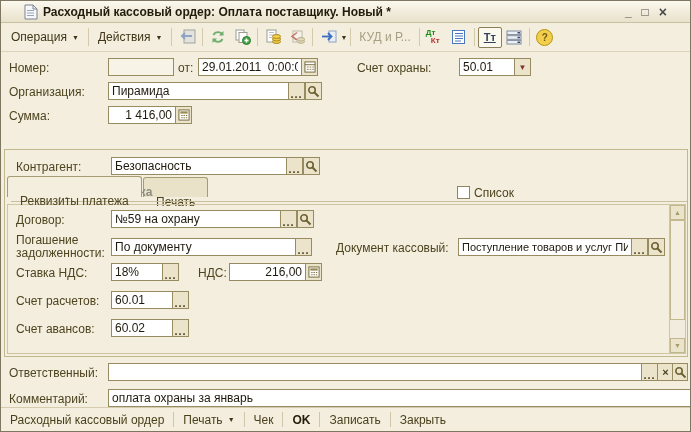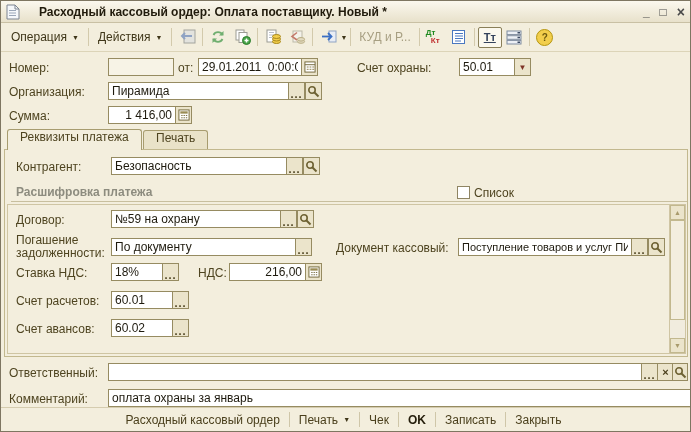--- a/index.html
+++ b/index.html
@@ -1,20 +1,20 @@
 <!DOCTYPE html>
 <html><head>
 <meta charset="utf-8">
 <style>
   html,body{margin:0;padding:0;background:#cfcfcf;}
   .win{position:relative;width:691px;height:432px;background:#F3EEDD;border:1px solid #7E7661;
        box-sizing:border-box;font-family:"Liberation Sans",sans-serif;font-size:12px;color:#4E4420;overflow:hidden;}
   
   .titlebar{position:absolute;left:0;top:0;right:0;height:21px;background:linear-gradient(#FBF8EE,#E8E1CB);
-            border-bottom:1px solid #C9C0A4;display:flex;align-items:center;padding:0 5px;gap:19px;}
+            border-bottom:1px solid #C9C0A4;display:flex;align-items:center;padding:0 23px;gap:5px;}
   .title{font-weight:bold;color:#211B0C;white-space:nowrap;}
   .winbtns{margin-left:auto;display:flex;gap:10px;color:#4A4A4A;font-weight:bold;font-size:12px;}
   .winbtns span{cursor:default;line-height:14px;}
   
   .toolbar{position:absolute;left:0;top:22px;right:0;height:28px;display:flex;align-items:center;
            padding:0 4px;border-bottom:1px solid #DCD4B8;}
   .tbtn{display:flex;align-items:center;gap:5px;padding:3px 6px;white-space:nowrap;color:#3F3619;}
   .caret{font-size:7px;color:#3F3619;}
   .sep{width:1px;height:18px;background:#D3CAAC;margin:0 3px;}
   .ticon{width:24px;height:21px;display:flex;align-items:center;justify-content:center;}
@@ -30,36 +30,36 @@
   .lbl{position:absolute;white-space:nowrap;}
   .fld{position:absolute;height:18px;border:1px solid #968B61;background:#fff;
        font:12px "Liberation Sans",sans-serif;color:#1E1A0E;padding:0 3px;box-sizing:border-box;}
   .fld.num{text-align:right;}
   .sq{position:absolute;width:17px;height:18px;box-sizing:border-box;border:1px solid #968B61;
       background:#EBE4CB;display:flex;align-items:center;justify-content:center;
       font-size:11px;font-weight:bold;color:#4A3F1C;cursor:default;}
   .sq.dots{align-items:flex-end;line-height:9px;letter-spacing:1px;}
   .sq .ddl{font-size:8px;color:#7E3326;}
   
-  .tab{position:absolute;height:20px;box-sizing:border-box;padding:0 12px 0;
-       border:1px solid #A79C6F;border-bottom:none;border-radius:3px 3px 0 0;background:#E9E2C8;}
+  .tab{position:absolute;height:20px;box-sizing:border-box;padding:17px 12px 0;
+       border:1px solid #A79C6F;border-bottom:none;border-radius:3px 3px 0 0;background:#E9E2C8;margin-top:47px;}
   .tab.active{background:#F3EEDD;height:21px;z-index:3;}
   .tabpage{position:absolute;left:3px;top:148px;width:684px;height:208px;border:1px solid #C2B88E;box-sizing:border-box;}
   .groupline{position:absolute;height:1px;background:#C8BF9E;}
   .grouphdr{position:absolute;font-weight:bold;color:#8D8C7F;}
   .checkbox{position:absolute;width:13px;height:13px;background:#fff;border:1px solid #8F8563;box-sizing:border-box;}
   .innerpanel{position:absolute;left:6px;top:203px;width:679px;height:150px;border:1px solid #CFC5A3;box-sizing:border-box;}
   
   .vscroll{position:absolute;right:0;top:0;width:16px;height:148px;background:#F1ECDE;border-left:1px solid #CFC5A3;box-sizing:border-box;}
   .sarr{position:absolute;left:0;width:15px;height:15px;background:#EBE4CB;border:1px solid #C2B88E;
         box-sizing:border-box;display:flex;align-items:center;justify-content:center;font-size:7px;color:#A89A6C;}
   .sthumb{position:absolute;left:0;top:15px;width:15px;height:100px;background:#F3EEDF;border:1px solid #C2B88E;box-sizing:border-box;}
   
   .bbar{position:absolute;left:0;right:0;bottom:0;height:23px;border-top:1px solid #D5CCAF;
-        display:flex;justify-content:center;align-items:center;padding-right:4px;}
+        display:flex;justify-content:flex-start;align-items:center;padding-right:4px;}
   .bitem{padding:0 9px;white-space:nowrap;color:#4A3F1C;display:flex;align-items:center;gap:5px;}
   .bitem.ok{font-weight:bold;color:#241D0B;}
   .bdiv{width:1px;height:15px;background:#CFC6A8;}
 </style>
 </head>
 <body>
 
 <div class="win">
 
   <div class="titlebar">

